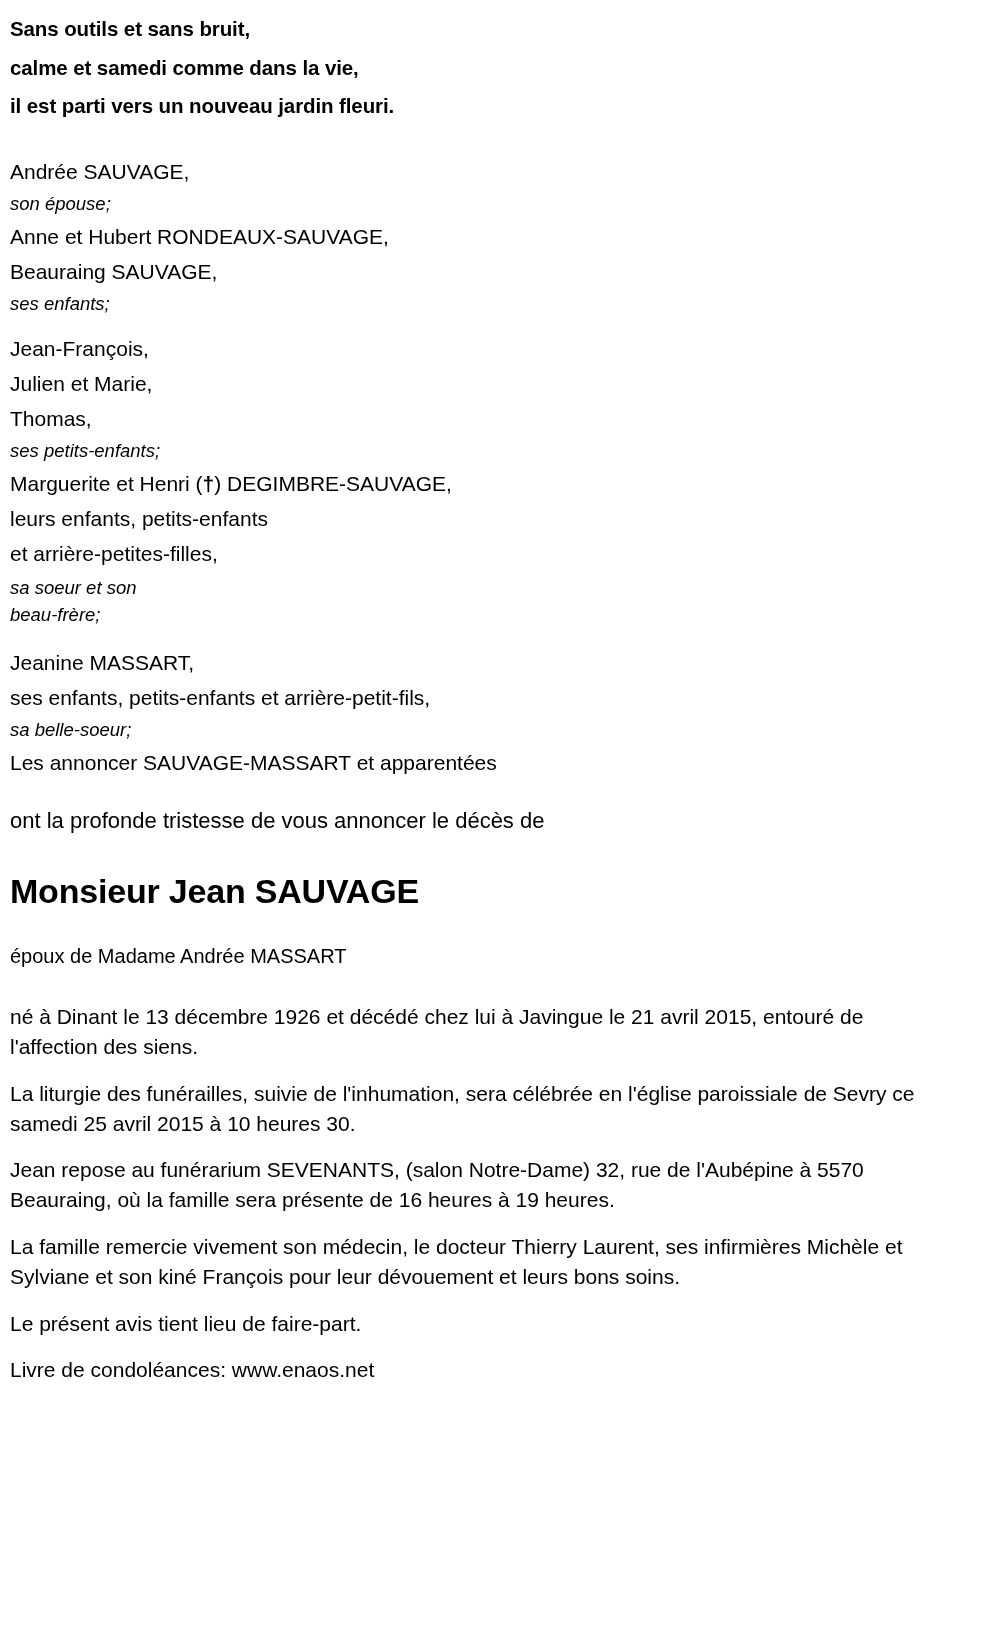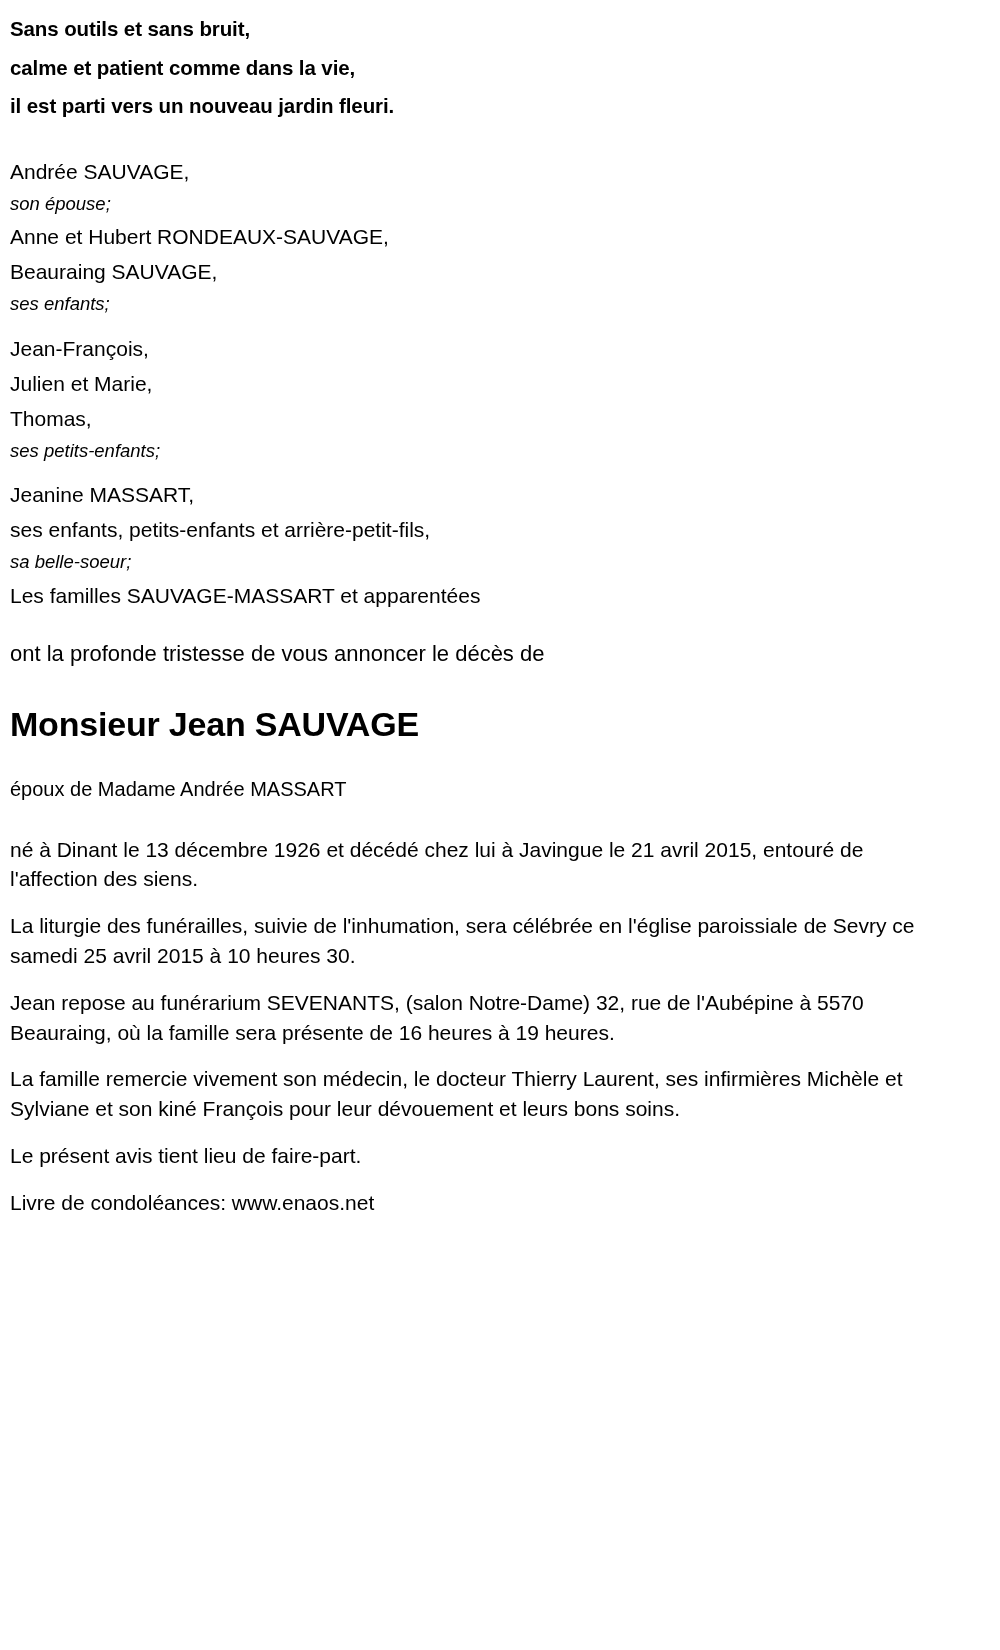--- a/index.html
+++ b/index.html
@@ -110,21 +110,21 @@
   }
 </style>
 </head>
 <body>
 
 <div class="page">
   <div class="inner">
 
     <div class="verse">
       <div class="verse-line">Sans outils et sans bruit,</div>
-      <div class="verse-line">calme et patient comme dans la vie,</div>
+      <div class="verse-line">calme et samedi comme dans la vie,</div>
       <div class="verse-line">il est parti vers un nouveau jardin fleuri.</div>
     </div>
 
     <div class="family">
 
       <div class="fam-group">
         <div class="fam-name">Andrée SAUVAGE,</div>
         <div class="fam-rel">son épouse;</div>
       </div>
 
@@ -136,31 +136,40 @@
 
       <div class="spacer-sm"></div>
 
       <div class="fam-group">
         <div class="fam-name">Jean-François,</div>
         <div class="fam-name">Julien et Marie,</div>
         <div class="fam-name">Thomas,</div>
         <div class="fam-rel">ses petits-enfants;</div>
       </div>
 
+      <div class="fam-group">
+        <div class="fam-name"><span>Marguerite et Henri (</span><span class="dagger">†</span><span>) DEGIMBRE-SAUVAGE,</span></div>
+        <div class="fam-name">leurs enfants, petits-enfants</div>
+        <div class="fam-name">et arrière-petites-filles,</div>
+        <div class="fam-rel two-line">
+          <div>sa soeur et son</div>
+          <div>beau-frère;</div>
+        </div>
+      </div>
 
       <div class="spacer-sm"></div>
 
       <div class="fam-group">
         <div class="fam-name">Jeanine MASSART,</div>
         <div class="fam-name">ses enfants, petits-enfants et arrière-petit-fils,</div>
         <div class="fam-rel">sa belle-soeur;</div>
       </div>
 
       <div class="fam-group">
-        <div class="fam-name">Les familles SAUVAGE-MASSART et apparentées</div>
+        <div class="fam-name">Les annoncer SAUVAGE-MASSART et apparentées</div>
       </div>
 
     </div>
 
     <div class="announce">ont la profonde tristesse de vous annoncer le décès de</div>
 
     <div class="deceased-name">Monsieur Jean SAUVAGE</div>
 
     <div class="spouse-line">époux de Madame Andrée MASSART</div>
 

